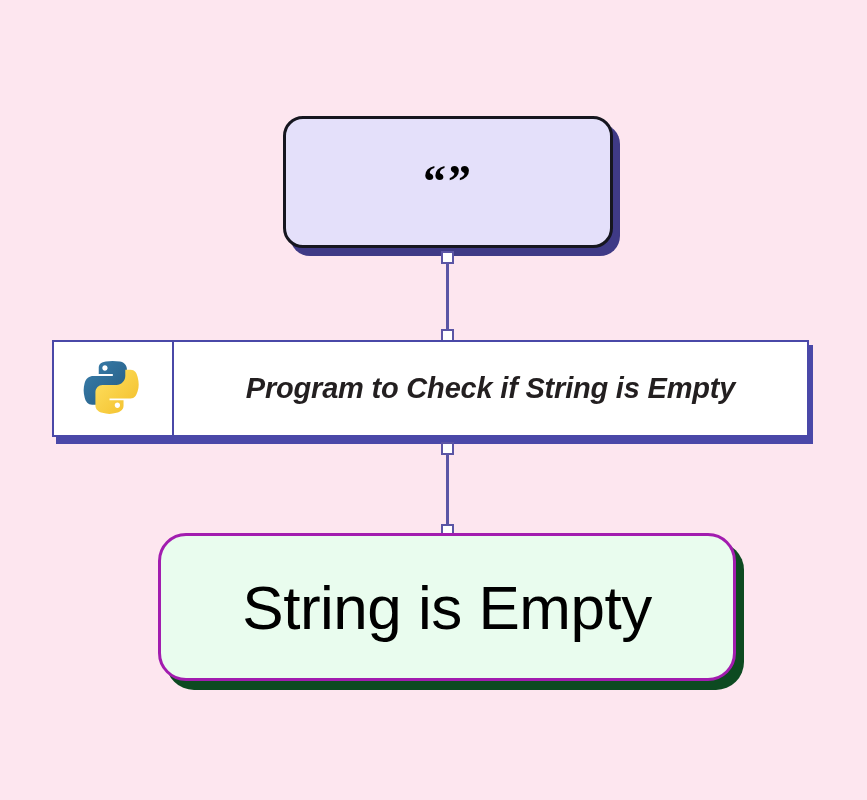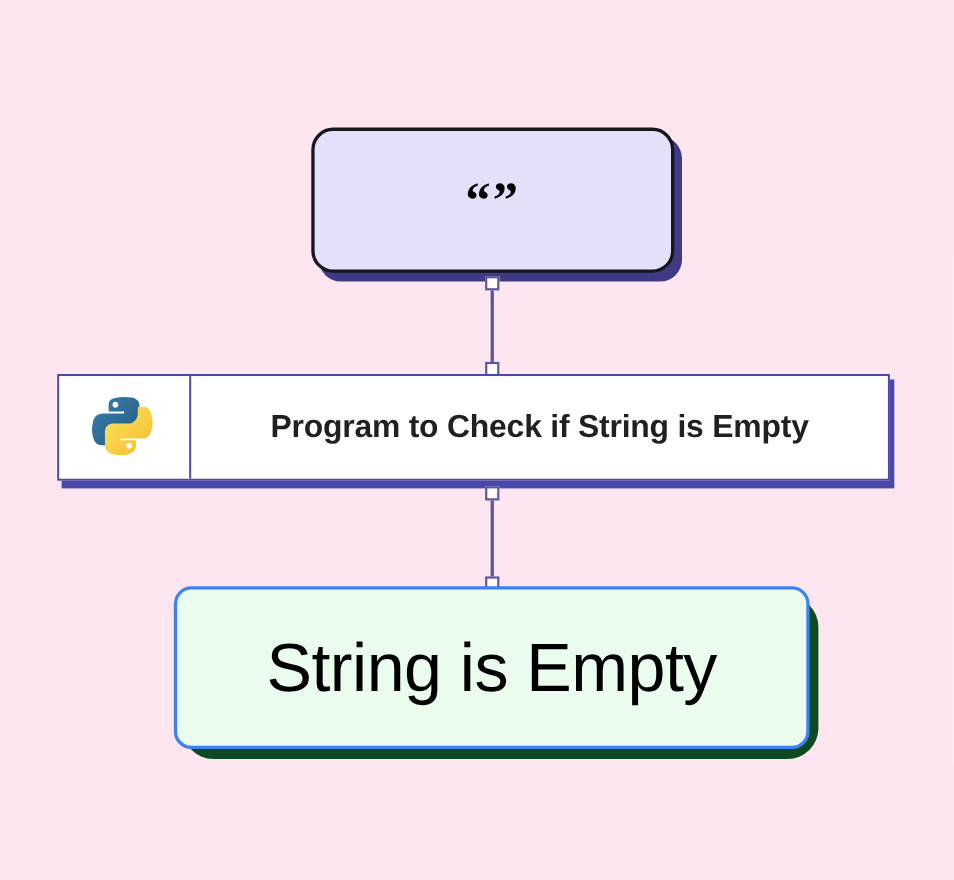--- a/index.html
+++ b/index.html
@@ -138,20 +138,21 @@
     background: #ffffff;
   }
   .title-text {
     font-family: "Liberation Sans", sans-serif;
     font-weight: bold;
     font-size: 29px;
     color: #231f20;
     letter-spacing: -0.2px;
     white-space: nowrap;
     text-align: center;
+    font-style: italic;
   }
 
   
   .output-node-wrap {
     position: absolute;
     left: 158px;
     top: 533px;
     width: 578px;
     height: 148px;
   }
@@ -166,22 +167,22 @@
     border-radius: 28px;
   }
   .output-node {
     position: absolute;
     left: 0;
     top: 0;
     width: 100%;
     height: 100%;
     box-sizing: border-box;
     background: #e9fcee;
-    border: 3px solid #3b82f6;
-    border-radius: 16px;
+    border: 3px solid #a21caf;
+    border-radius: 28px;
     display: flex;
     align-items: center;
     justify-content: center;
   }
   .output-node-text {
     font-family: "Liberation Sans", sans-serif;
     font-weight: normal;
     font-size: 62px;
     color: #000000;
     letter-spacing: -0.5px;

